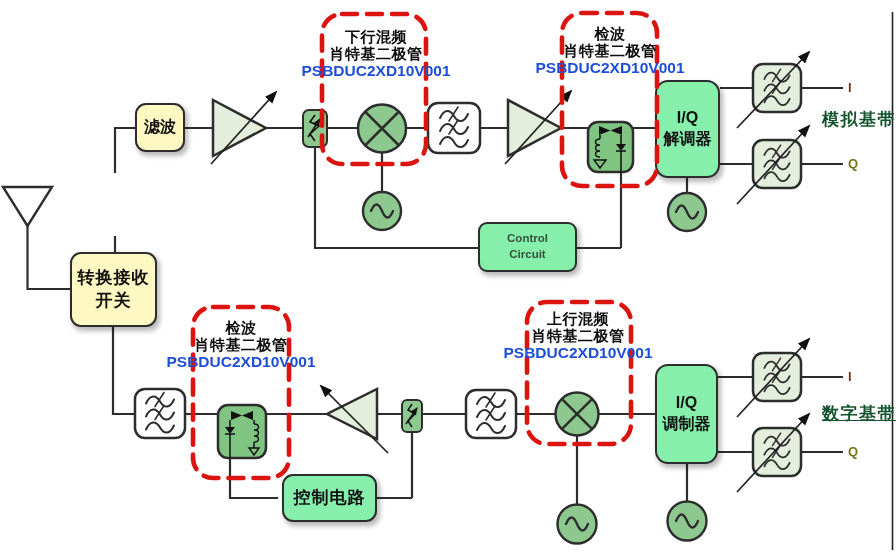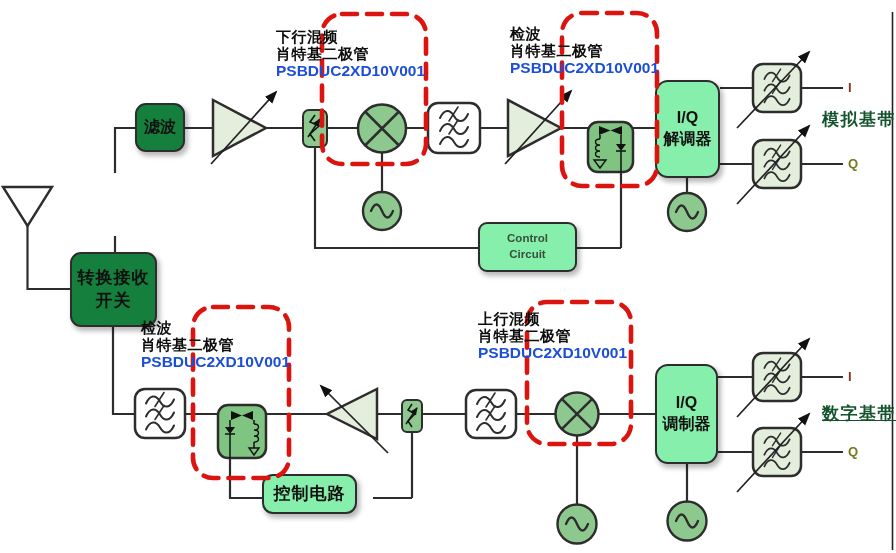--- a/index.html
+++ b/index.html
@@ -4,26 +4,26 @@
 <style>
   html,body{margin:0;padding:0;background:#fff;}
   #stage{position:relative;width:896px;height:553px;background:#ffffff;overflow:hidden;
          font-family:"Liberation Sans","DejaVu Sans",sans-serif;}
   #stage svg{position:absolute;left:0;top:0;}
   .lyr1{z-index:1;} .lyr3{z-index:3;} 
   .box{position:absolute;box-sizing:border-box;border:2.5px solid #2d2d2d;border-radius:11px;
        display:flex;flex-direction:column;align-items:center;justify-content:center;
        font-weight:700;color:#101010;text-align:center;z-index:2;
        box-shadow:2.5px 3.5px 5px rgba(0,0,0,.28);}
-  .green{background:#15803d;}
+  .green{background:#fef9c3;}
   .light{background:#86efac;}
   .f16{font-size:16px;line-height:1.3;}
   .f17{font-size:17px;line-height:1.3;letter-spacing:1px;}
   .fen{font-size:11.5px;line-height:1.35;color:#36503a;letter-spacing:0;text-align:right;}
-  .callout-label{position:absolute;width:200px;text-align:left;font-weight:700;
+  .callout-label{position:absolute;width:200px;text-align:center;font-weight:700;
        font-size:15px;line-height:17px;color:#0d0d0d;z-index:6;white-space:nowrap;letter-spacing:.5px;}
   .callout-label .part{color:#1d4ed8;font-size:15.5px;letter-spacing:0;}
   .outlab{position:absolute;font-weight:700;font-size:13px;z-index:6;}
   .iclr{color:#7d3420;} .qclr{color:#76761c;}
   .bblab{position:absolute;font-weight:700;font-size:17px;color:#14532d;letter-spacing:1.5px;z-index:6;white-space:nowrap;text-align:right;}
 </style>
 </head>
 <body>
 
 <div id="stage">
@@ -211,21 +211,21 @@
   <div class="box green f17" style="left:70px;top:252px;width:87px;height:75px;">
     <span>转换接收</span>
     <span>开关</span>
   </div>
 
   <div class="box light fen" style="left:478px;top:222px;width:99px;height:50px;border-width:2px;border-radius:9px;">
     <span>Control</span>
     <span>Circuit</span>
   </div>
 
-  <div class="box light f17" style="left:262px;top:474px;width:95px;height:40px;">
+  <div class="box light f17" style="left:282px;top:474px;width:95px;height:48px;">
     <span>控制电路</span>
   </div>
 
   <div class="box light f16" style="left:655px;top:80px;width:65px;height:98px;border-radius:13px;">
     <span>I/Q</span>
     <span>解调器</span>
   </div>
 
   <div class="box light f16" style="left:655px;top:364px;width:63px;height:100px;border-radius:13px;">
     <span>I/Q</span>

